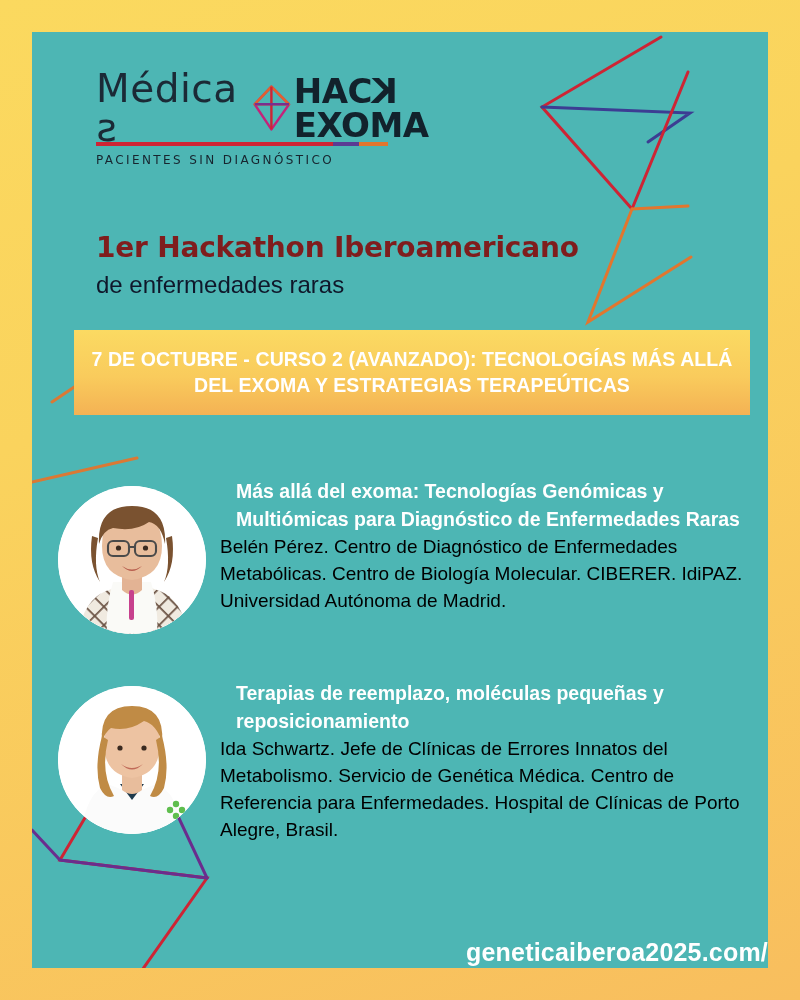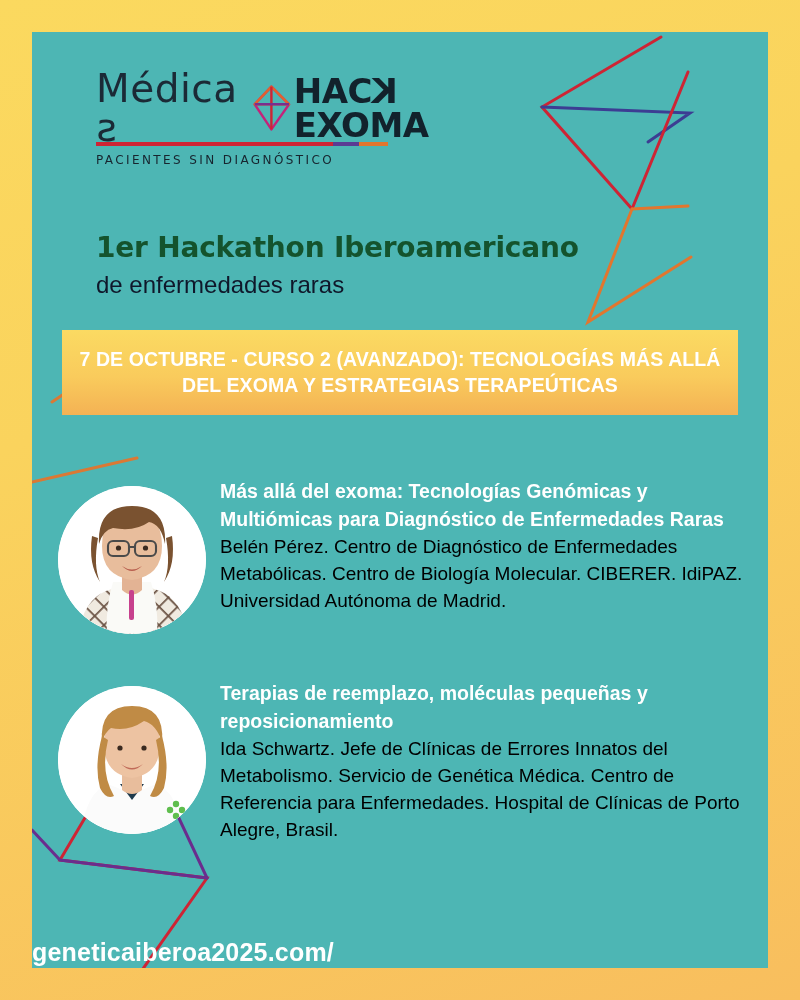--- a/index.html
+++ b/index.html
@@ -50,32 +50,32 @@
     margin-top:7px;
     font-family:"DejaVu Sans", sans-serif;
     font-size:12px; font-weight:400; color:#17242E;
     letter-spacing:2.4px;
   }
 
   
   .head-block { position:absolute; left:64px; top:200px; width:560px; }
   .head-main {
     font-family:"DejaVu Sans", sans-serif;
-    font-size:28px; font-weight:700; color:#14532d;
+    font-size:28px; font-weight:700; color:#7f1d1d;
     letter-spacing:-0.2px; line-height:1.15;
   }
   .head-sub {
     font-family:Liberation Sans, sans-serif;
     font-size:24px; font-weight:400; color:#0f172a;
     line-height:1.42; margin-top:4px;
   }
 
   
   .banner {
-    position:absolute; left:30px; top:298px;
+    position:absolute; left:42px; top:298px;
     width:676px; min-height:82px;
     background:linear-gradient(180deg,#FBDA62 0%,#F9CB5C 55%,#F4B254 100%);
     display:flex; align-items:center; 
     padding:16px 14px;
   }
   .banner-text {
     font-family:"Liberation Sans", sans-serif;
     font-size:19.5px; font-weight:700; color:#FFFFFF;
     text-align:center; line-height:1.35; letter-spacing:.1px;
   }
@@ -91,31 +91,32 @@
     margin-top:42px;
   }
   .speaker-2 .avatar { margin-top:28px; }
   .avatar svg { display:block; width:100%; height:100%; }
   .speaker-text { flex:1 1 auto; padding-left:14px; padding-top:34px; }
   .speaker-2 .speaker-text { padding-top:22px; }
   .speaker-title {
     font-family:"Liberation Sans", sans-serif;
     font-size:19.5px; font-weight:700; color:#FFFFFF;
     line-height:1.42;
+    margin-left:16px;
   }
   .speaker-body {
     font-family:"Liberation Sans", sans-serif;
     font-size:19px; font-weight:400; color:#000000;
     line-height:1.42; margin-top:1px;
   }
 
   
   .footer {
     position:absolute; left:0; right:0; top:906px;
-    text-align:left;
+    text-align:right;
   }
   .footer-url {
     font-family:"Liberation Sans", sans-serif;
     font-size:25px; font-weight:700; color:#FFFFFF;
     letter-spacing:.2px;
   }
 </style>
 </head>
 <body>
 

